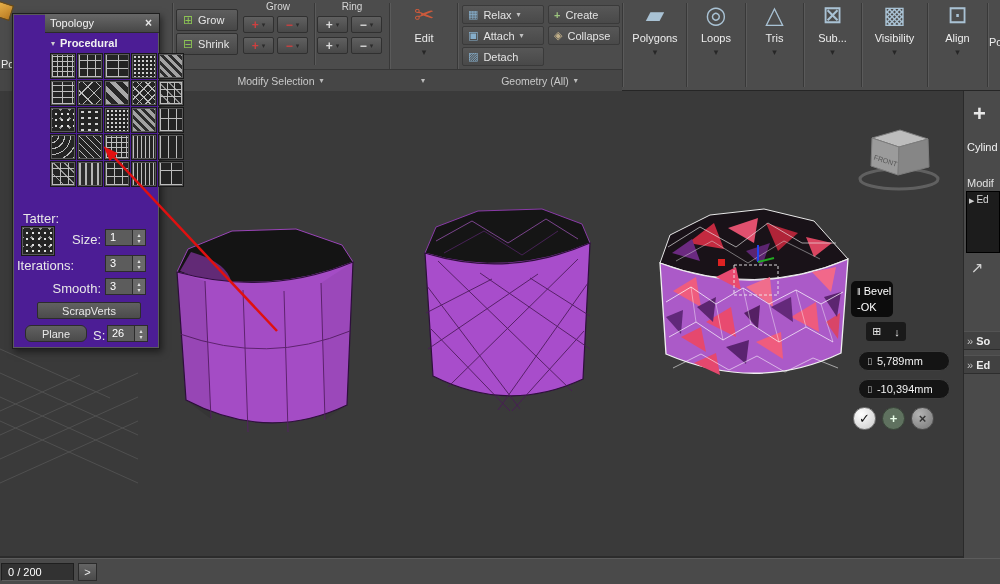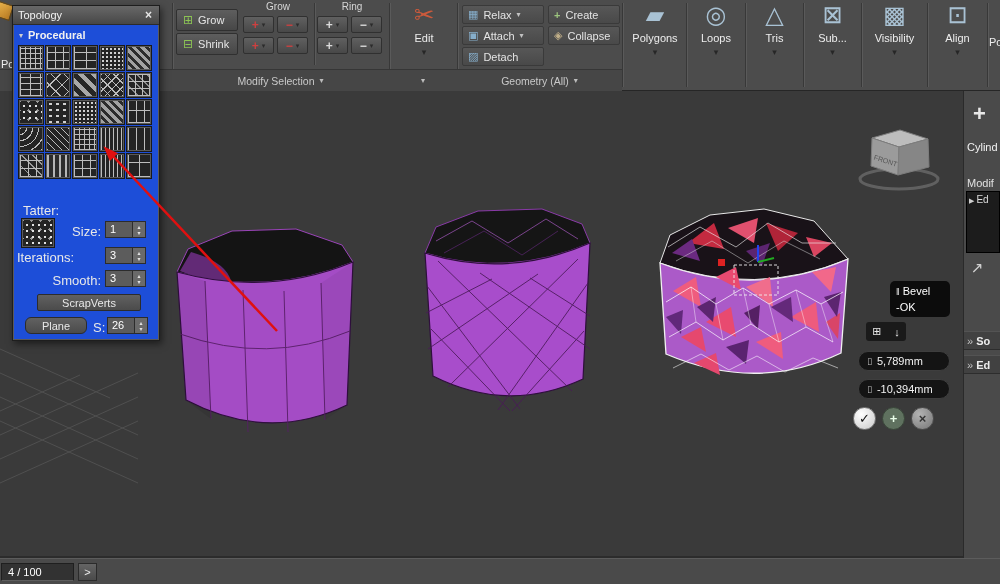--- a/index.html
+++ b/index.html
@@ -31,21 +31,21 @@
   .bicon.red{color:#cb5a3c;}
   .partial-icon{position:absolute;left:-4px;top:3px;width:16px;height:16px;background:linear-gradient(135deg,#e7b14a,#b97b22);transform:rotate(18deg);border:1px solid #6b4a12;}
   .left-po{position:absolute;left:1px;top:58px;color:#ececec;font-size:11px;z-index:2;}
   .right-po{position:absolute;left:989px;top:36px;color:#ececec;font-size:11px;}
 
   
   .viewport{position:absolute;left:0;top:91px;width:963px;height:467px;background:#3a3a3a;overflow:hidden;z-index:1;}
   .viewport svg{display:block;}
 
   
-  .tpanel{position:absolute;left:12px;top:5px;width:148px;height:336px;background:#1d4ed8;border:1px solid #1e1e1e;box-shadow:2px 3px 7px rgba(0,0,0,.5), inset 0 0 0 1px #5a5a5a;z-index:20;}
+  .tpanel{position:absolute;left:12px;top:13px;width:148px;height:336px;background:#4c1d95;border:1px solid #1e1e1e;box-shadow:2px 3px 7px rgba(0,0,0,.5), inset 0 0 0 1px #5a5a5a;z-index:20;padding-left:32px;}
   .tpanel-title{height:19px;background:linear-gradient(#686868,#474747);display:flex;align-items:center;padding:0 5px;border-bottom:1px solid #2b2b2b;}
   .tpanel-title .t{flex:1;color:#f2f2f2;font-size:11px;}
   .tpanel-title .x{color:#e6e6e6;font-size:12px;font-weight:bold;padding:0 2px;}
   .proc-header{display:flex;align-items:center;gap:5px;padding:4px 6px 2px 6px;color:#f0f0f0;font-weight:bold;font-size:11px;}
   .proc-header .arr{font-size:8px;color:#cfcfcf;}
   .pgrid{display:grid;grid-template-columns:repeat(5,24px);gap:3px;padding:3px 6px;}
   .swatch{width:24px;height:24px;background-color:#242424;border:1px solid #5a5a5a;outline:1px solid #191919;}
   .p-grid-fine{background-image:repeating-linear-gradient(0deg,#bdbdbd 0 1px,transparent 1px 5px),repeating-linear-gradient(90deg,#bdbdbd 0 1px,transparent 1px 5px);}
   .p-grid-coarse{background-image:repeating-linear-gradient(0deg,#bdbdbd 0 1px,transparent 1px 8px),repeating-linear-gradient(90deg,#bdbdbd 0 1px,transparent 1px 8px);}
   .p-brick{background-image:repeating-linear-gradient(0deg,#bdbdbd 0 1px,transparent 1px 8px),repeating-linear-gradient(90deg,#bdbdbd 0 1px,transparent 1px 12px);}
@@ -79,21 +79,21 @@
   .r-add{position:absolute;left:9px;top:10px;font-size:22px;color:#e8e8e8;font-weight:bold;}
   .r-name{position:absolute;left:3px;top:50px;color:#f2f2f2;white-space:nowrap;}
   .r-modif{position:absolute;left:3px;top:86px;color:#e0e0e0;white-space:nowrap;}
   .r-stack{position:absolute;left:2px;top:100px;width:34px;height:62px;background:#1c1c1c;border:1px solid #000;color:#ddd;font-size:10px;padding:2px;}
   .r-stack .exp{font-size:7px;margin-right:2px;color:#cfcfcf;}
   .r-pin{position:absolute;left:7px;top:168px;font-size:15px;color:#d0d0d0;}
   .r-roll{position:absolute;left:0;width:37px;height:19px;background:#414141;border-top:1px solid #535353;border-bottom:1px solid #2d2d2d;display:flex;align-items:center;gap:3px;padding-left:3px;color:#ececec;font-weight:bold;font-size:11px;white-space:nowrap;}
   .r-roll .ch{color:#c2c2c2;font-weight:normal;}
 
   
-  .caddy-tip{position:absolute;left:851px;top:281px;width:60px;height:36px;background:#0c0c0c;border-radius:5px;color:#fff;padding:3px 6px;font-size:11px;line-height:15px;z-index:10;margin-left:39px;}
+  .caddy-tip{position:absolute;left:851px;top:281px;width:42px;height:36px;background:#0c0c0c;border-radius:5px;color:#fff;padding:3px 6px;font-size:11px;line-height:15px;z-index:10;}
   .caddy-tip .cur{font-size:9px;margin-right:3px;color:#e8e8e8;}
   .caddy-mini{position:absolute;left:866px;top:322px;width:40px;height:19px;background:#1a1a1a;border-radius:3px;display:flex;align-items:center;justify-content:space-around;color:#ececec;font-size:11px;z-index:10;}
   .caddy-field{position:absolute;width:92px;height:20px;background:#141414;border:1px solid #3e3e3e;border-radius:10px;display:flex;align-items:center;gap:5px;padding:0 8px;color:#f2f2f2;font-size:11px;z-index:10;white-space:nowrap;}
   .caddy-field .fic{font-size:9px;color:#bdbdbd;}
   .cbtn{position:absolute;top:407px;width:23px;height:23px;border-radius:50%;display:flex;align-items:center;justify-content:center;font-size:13px;z-index:10;}
   .c-ok{left:853px;background:radial-gradient(circle at 35% 30%,#ffffff,#c9c9c9);border:1px solid #7d7d7d;color:#101010;}
   .c-apply{left:882px;background:radial-gradient(circle at 35% 30%,#9fb89d,#55675­5);background-color:#5f715f;border:1px solid #394539;color:#eaffea;font-weight:bold;}
   .c-cancel{left:911px;background:radial-gradient(circle at 35% 30%,#b3b3b3,#777777);border:1px solid #4f4f4f;color:#343434;font-weight:bold;}
 
   
@@ -463,21 +463,21 @@
       <span>✓</span>
     </div>
   <div class="cbtn c-apply">
       <span>+</span>
     </div>
   <div class="cbtn c-cancel">
       <span>×</span>
     </div>
 
   <div class="timeline">
-    <div class="tl-field">4 / 100</div>
+    <div class="tl-field">0 / 200</div>
     <div class="tl-next">&gt;</div>
   </div>
 
   <svg class="annotation" width="1000" height="584">
     <line x1="277" y1="331" x2="112" y2="155" stroke="#e01010" stroke-width="2.5"></line>
     <polygon points="103.5,146.2 117.8,153.3 109.8,160.9" fill="#e01010"></polygon>
   </svg>
 
 </div>
 

